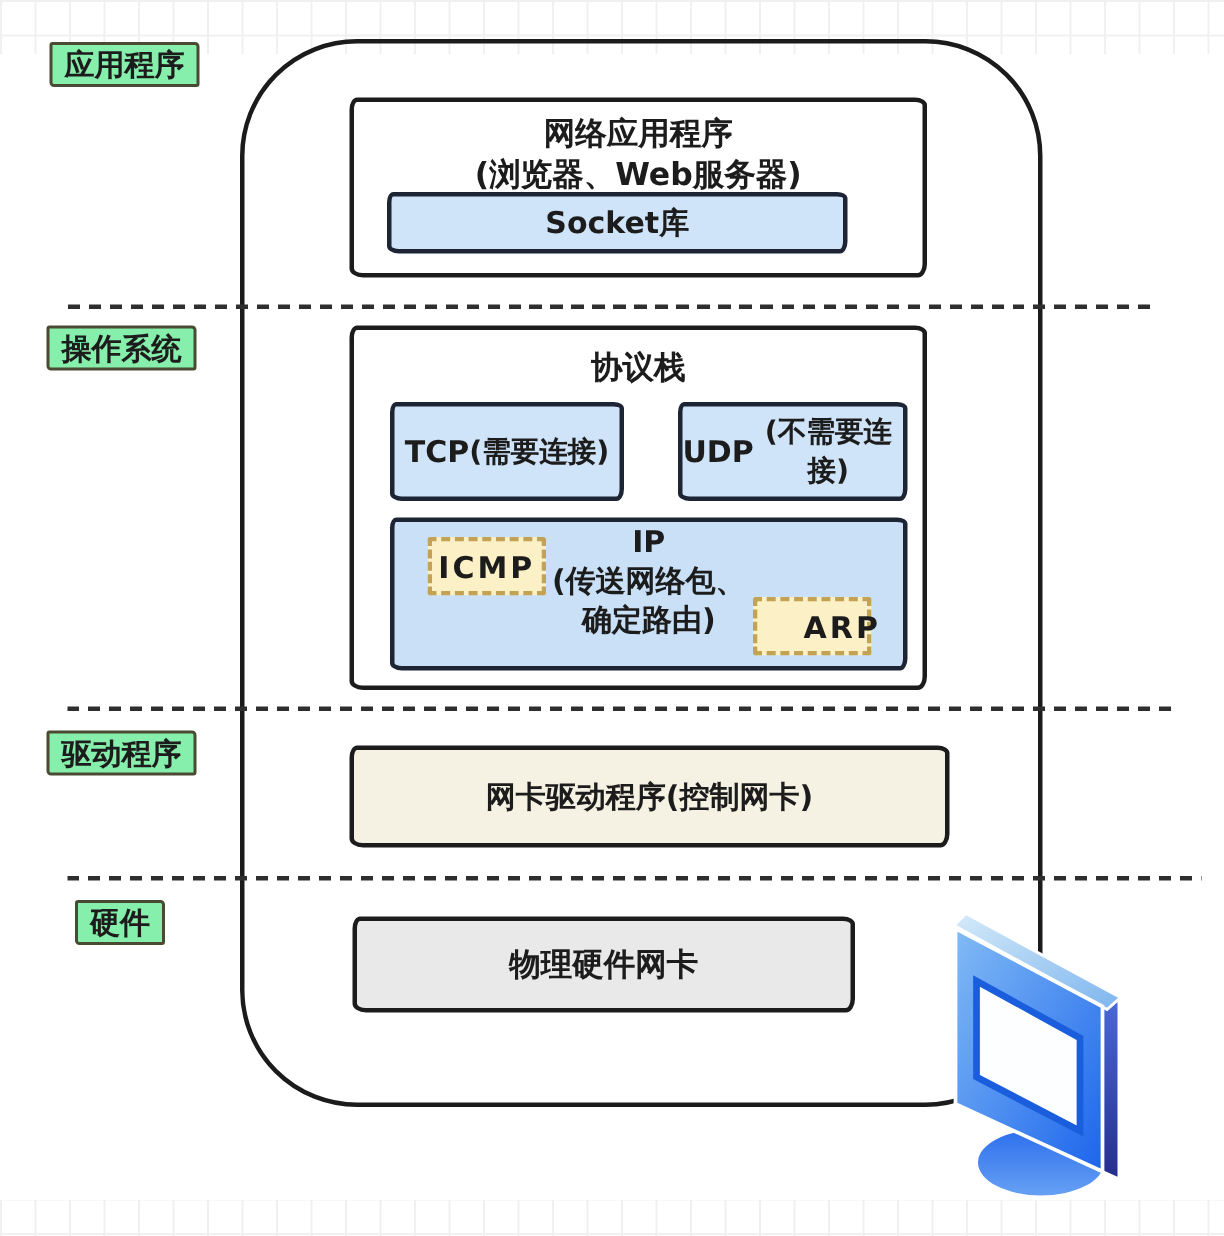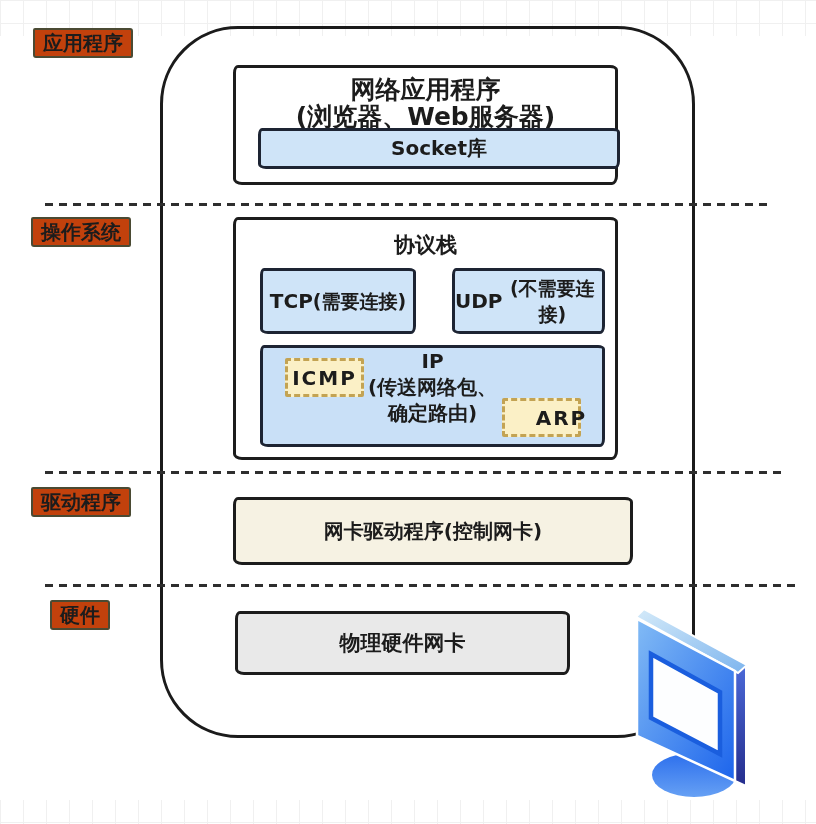--- a/index.html
+++ b/index.html
@@ -26,39 +26,39 @@
 
   .sep {
     position: absolute; height: 3px;
     background: repeating-linear-gradient(to right, #2e2e2e 0 8px, transparent 8px 14px);
   }
   .sep1 { left: 45px; top: 203px; width: 726px; }
   .sep2 { left: 45px; top: 471px; width: 736px; }
   .sep3 { left: 45px; top: 584px; width: 756px; }
 
   .layer-label {
-    position: absolute; background: #c2410c; border: 2px solid #4a4a33;
+    position: absolute; background: #86efac; border: 2px solid #4a4a33;
     font-size: 20px; line-height: 24px; padding: 1px 8px;
     border-radius: 2px 3px 2px 3px;
   }
   .lbl-app { left: 33px; top: 28px; }
   .lbl-os  { left: 31px; top: 217px; }
   .lbl-drv { left: 31px; top: 487px; }
   .lbl-hw  { left: 50px; top: 600px; }
 
   .box {
     position: absolute; border: 3px solid #1c1c1c;
     border-radius: 5px 8px 6px 9px / 8px 5px 9px 6px;
   }
   .centercol { display: flex; flex-direction: row; align-items: center; justify-content: center; text-align: center; }
 
   .app-box { left: 233px; top: 65px; width: 385px; height: 120px; background: #ffffff; }
-  .app-title { margin-top: 8px; text-align: center; font-size: 25px; line-height: 27px; }
+  .app-title { margin-top: 8px; text-align: center; font-size: 21px; line-height: 27px; }
   .socket-box {
-    position: absolute; left: 22px; top: 60px; width: 362px; height: 41px;
+    position: absolute; left: 22px; top: 60px; width: 307px; height: 41px;
     background: #CFE4F8; border: 3px solid #1d2433;
     border-radius: 4px 7px 5px 8px / 7px 4px 8px 5px;
     display: flex; align-items: center; justify-content: center; font-size: 20px;
   }
 
   .protocol-box { left: 233px; top: 217px; width: 385px; height: 243px; background: #ffffff; }
   .protocol-title { margin-top: 11px; text-align: center; font-size: 21px; }
   .tcp-box, .udp-box {
     position: absolute; top: 48px; height: 66px; background: #CFE4F8;
     border: 3px solid #1d2433; border-radius: 4px 7px 5px 8px / 7px 4px 8px 5px;

